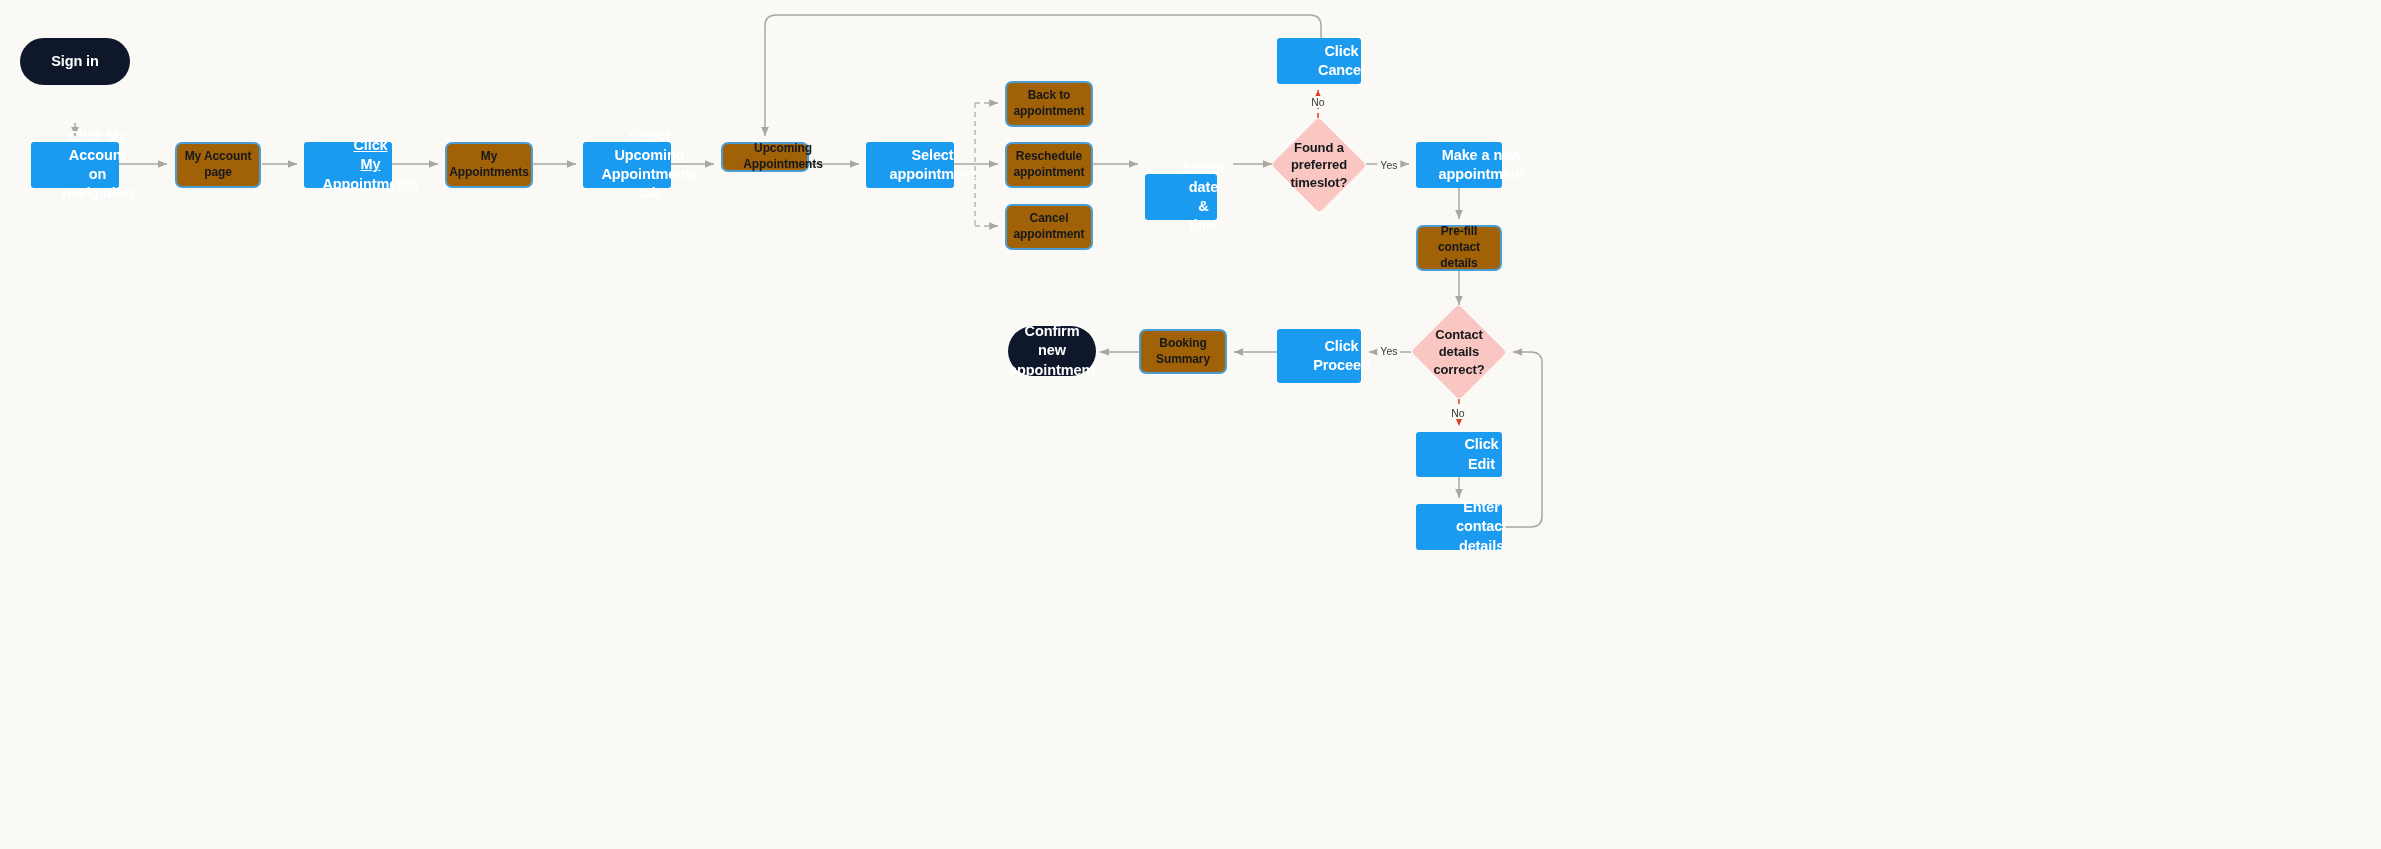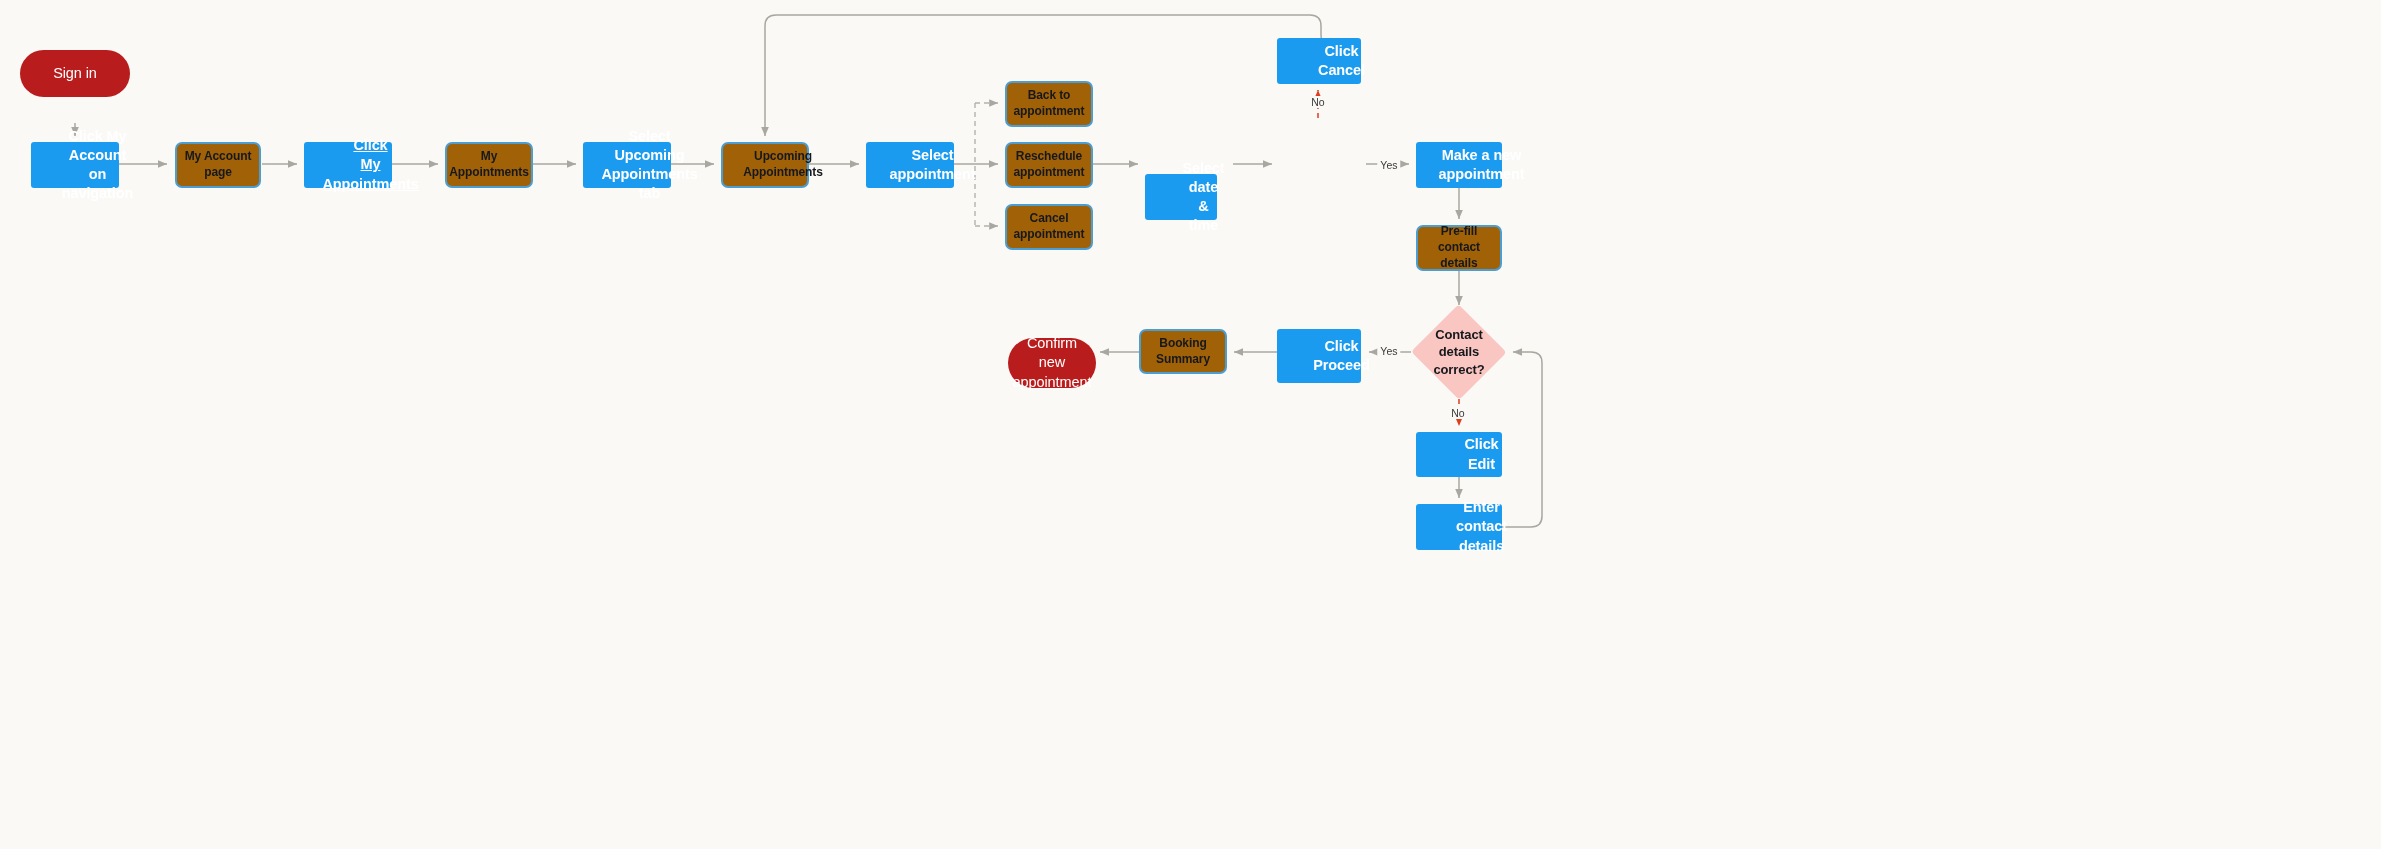--- a/index.html
+++ b/index.html
@@ -58,26 +58,25 @@
     background: #a16207;
     color: #16181c;
     font-weight: bold;
     font-size: 12px;
     border: 2px solid #4a9ed4;
     border-radius: 7px;
   }
 
   
   .node.terminator {
-    background: #b91c1c;
+    background: #0f172a;
     color: #ffffff;
-    font-weight: normal;
+    font-weight: bold;
     font-size: 14.5px;
     border-radius: 999px;
-    margin-top: 12px;
   }
 
   
   .node.decision {
     background: transparent;
     color: #16181c;
     font-weight: bold;
     font-size: 13px;
   }
   .node.decision .diamond-shape {
@@ -206,21 +205,21 @@
 
   <div class="node state" style="left:445px; top:142px; width:88px; height:46px;">
     <span class="node-label">My Appointments</span>
   </div>
 
   <div class="node action" style="left:583px; top:142px; width:88px; height:46px;">
     <span class="node-label">Select Upcoming
 Appointments tab</span>
   </div>
 
-  <div class="node state" style="left:721px; top:142px; width:88px; height:46px;padding-left:36px;">
+  <div class="node state" style="left:721px; top:142px; width:88px; height:30px;padding-left:36px;">
     <span class="node-label">Upcoming
 Appointments</span>
   </div>
 
   <div class="node action" style="left:866px; top:142px; width:88px; height:46px;">
     <span class="node-label">Select appointment</span>
   </div>
 
   <div class="node state" style="left:1005px; top:81px; width:88px; height:46px;">
     <span class="node-label">Back to appointment</span>
@@ -236,20 +235,26 @@
   </div>
 
   <div class="node action" style="left:1145px; top:142px; width:72px; height:46px;margin-top:32px;">
     <span class="node-label">Select date &amp; time</span>
   </div>
 
   <div class="node action" style="left:1277px; top:38px; width:84px; height:46px;">
     <span class="node-label">Click Cancel</span>
   </div>
 
+  <div class="node decision" style="left:1271px; top:118px; width:96px; height:94px;">
+    <span class="diamond-shape"></span>
+    <span class="node-label">Found a
+preferred
+timeslot?</span>
+  </div>
 
   <div class="node action" style="left:1416px; top:142px; width:86px; height:46px;">
     <span class="node-label">Make a new
 appointment</span>
   </div>
 
   <div class="node state" style="left:1416px; top:225px; width:86px; height:46px;">
     <span class="node-label">Pre-fill contact
 details</span>
   </div>

